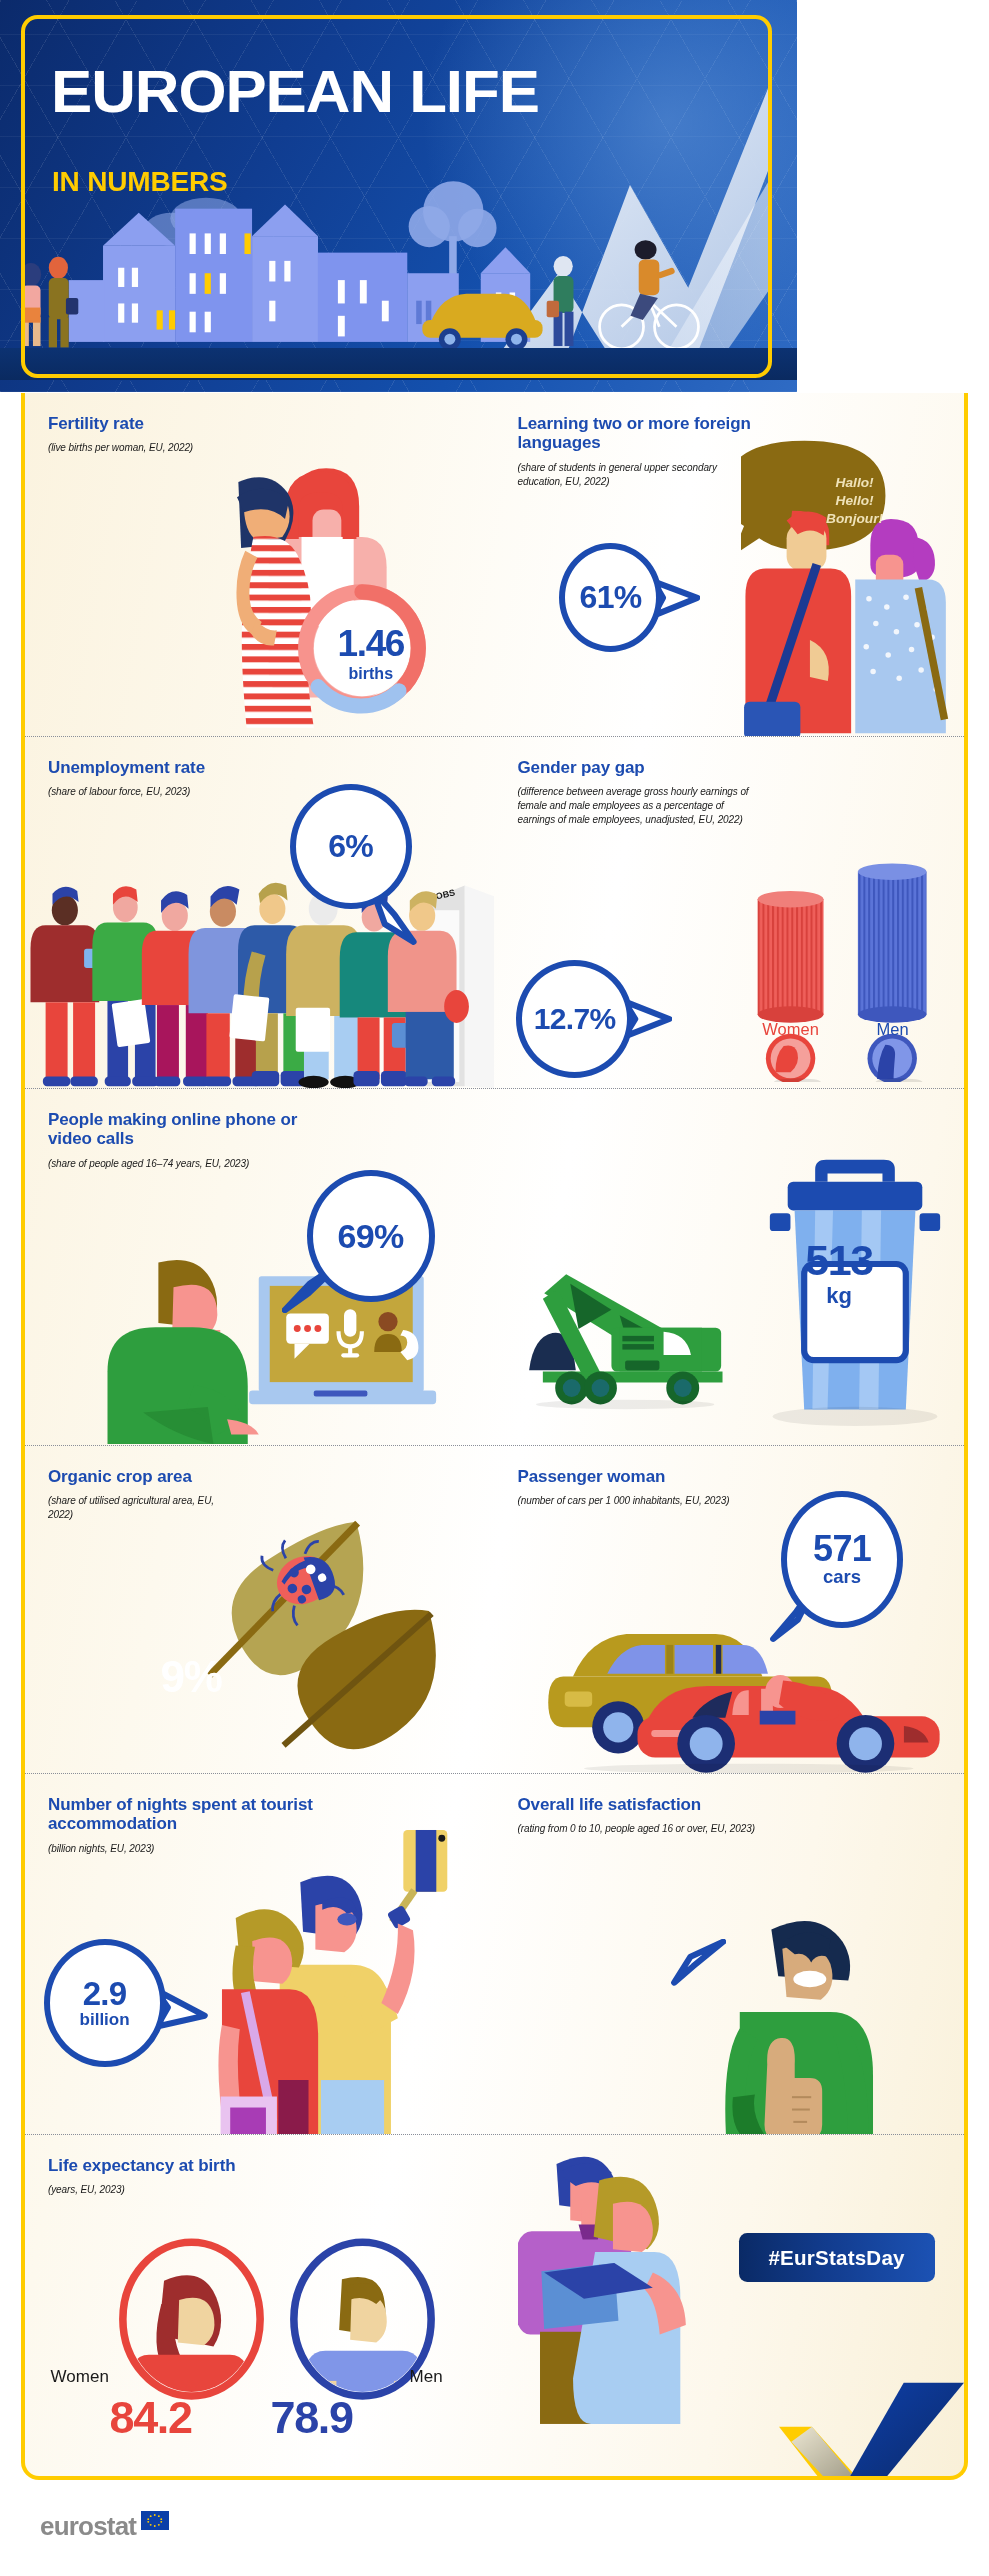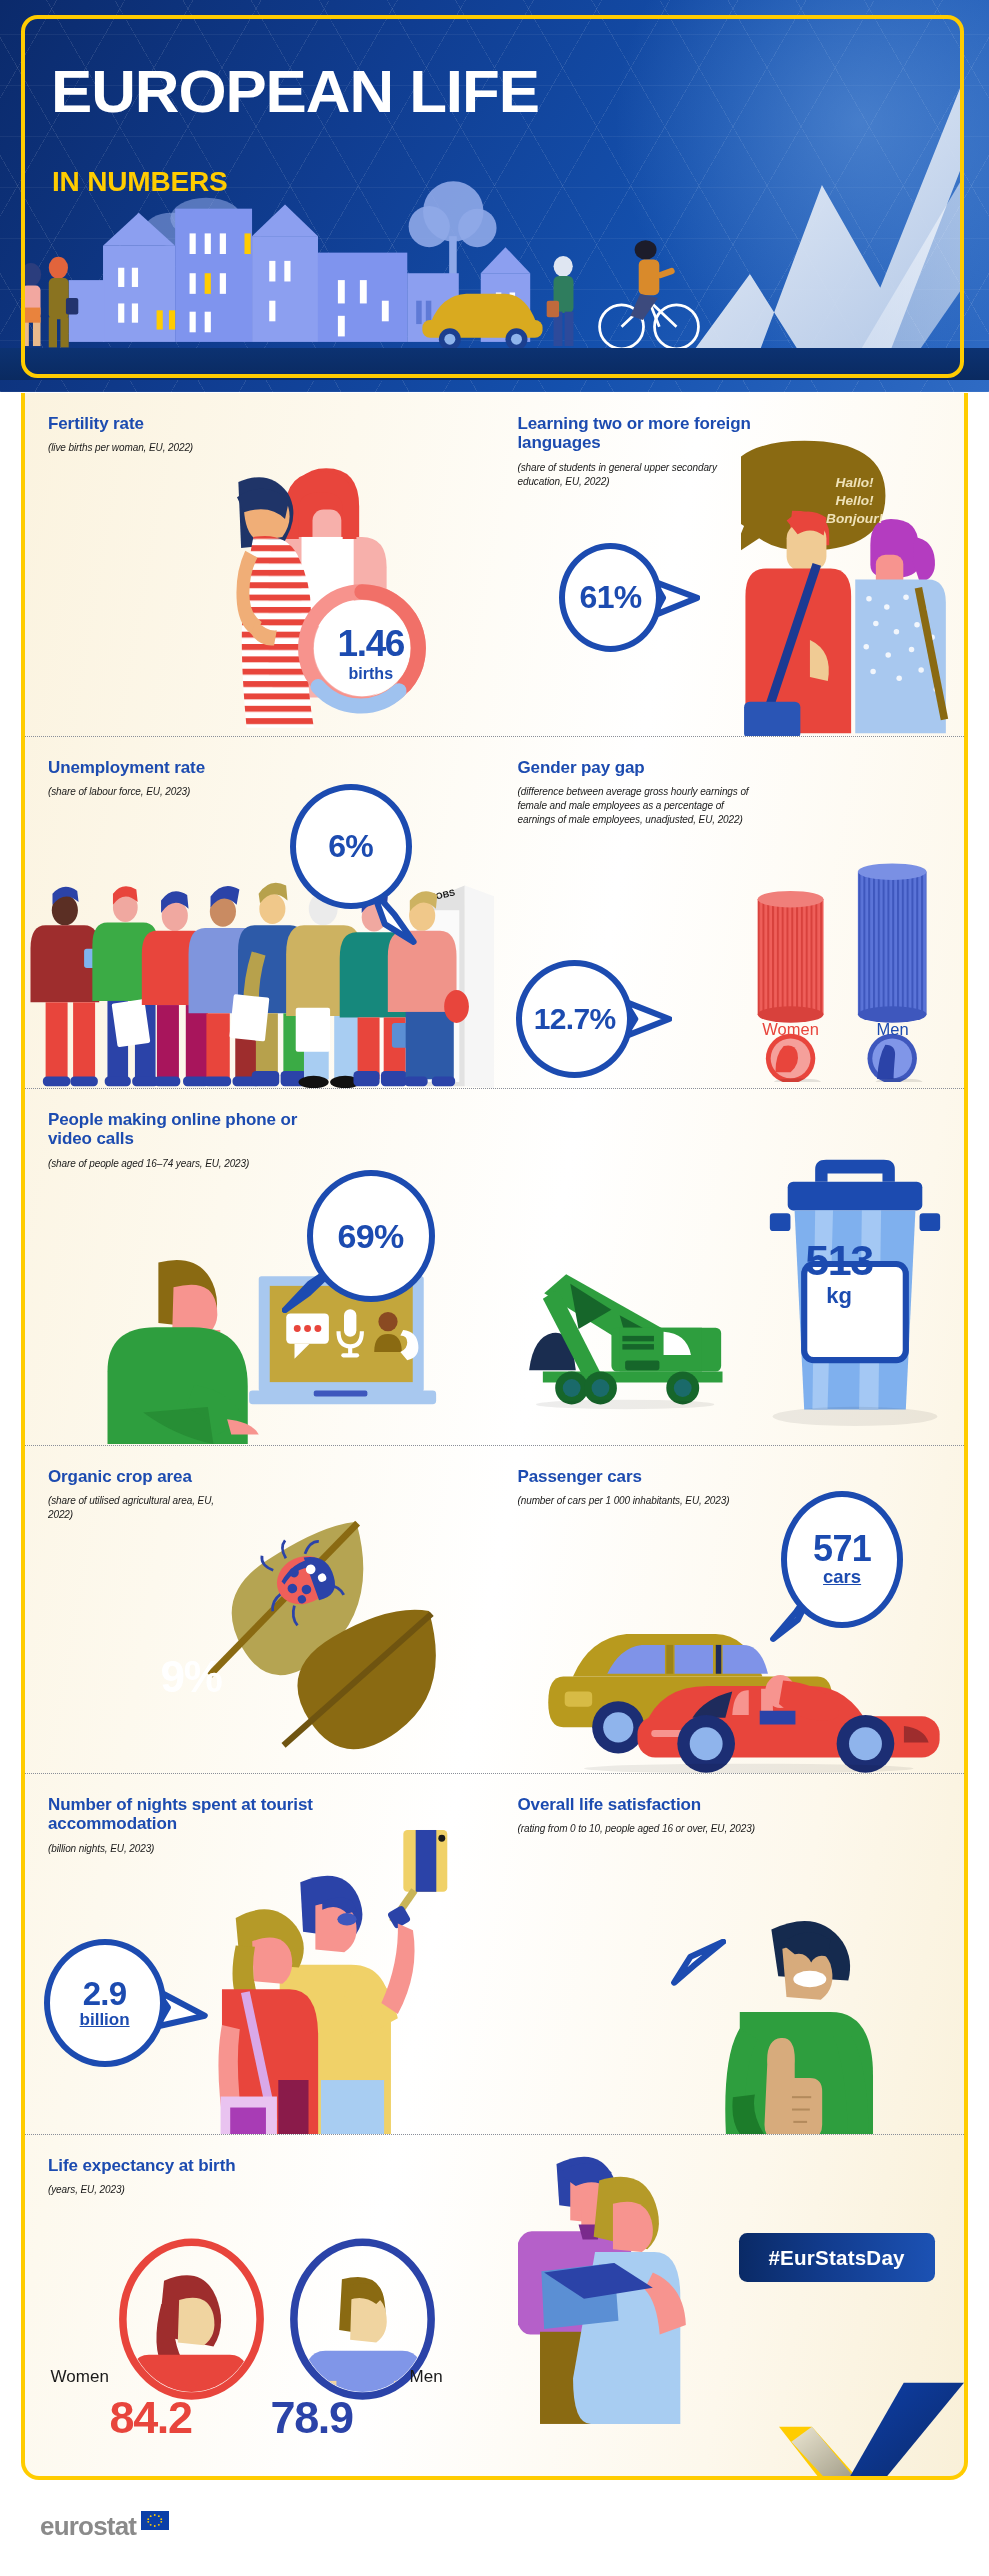--- a/index.html
+++ b/index.html
@@ -6,21 +6,21 @@
   * { box-sizing: border-box; margin:0; padding:0; }
   html, body { background:#ffffff; }
   body {
     width:989px; height:2576px;
     font-family:"Liberation Sans", sans-serif;
     position:relative; overflow:hidden;
   }
 
   
   .hero{
-    position:absolute; left:0; top:0; width:989px; height:392px;
+    position:absolute; left:0; top:0; width:797px; height:392px;
     background:linear-gradient(120deg,#0b2a6b 0%,#103d91 35%,#1450ad 65%,#2f6bc4 100%);
     overflow:hidden;
   }
   .hero-mesh{
     position:absolute; inset:0;
     background-image:
       repeating-linear-gradient(60deg, rgba(255,255,255,.10) 0 0.7px, transparent 0.7px 59px),
       repeating-linear-gradient(-60deg, rgba(255,255,255,.10) 0 0.7px, transparent 0.7px 59px),
       repeating-linear-gradient(0deg, rgba(255,255,255,.055) 0 0.7px, transparent 0.7px 51px);
   }
@@ -76,21 +76,21 @@
     line-height:1.4; max-width:275px; letter-spacing:-0.1px;
   }
 
   
   .bubble{
     position:absolute; border:6.2px solid #1c4bb0; border-radius:50%;
     background:#ffffff; display:flex; flex-direction:column;
     align-items:center; justify-content:center; z-index:8;
   }
   .bubble .big{ color:#1c4bb0; font-weight:bold; line-height:.95; letter-spacing:-0.7px; }
-  .bubble .unit{ color:#1c4bb0; font-weight:bold; line-height:1;text-decoration:underline; }
+  .bubble .unit{ color:#1c4bb0; font-weight:bold; line-height:1; }
   .tail{ position:absolute; z-index:7; }
 
   .art{ position:absolute; z-index:4; }
 
   .label-w{ color:#e8453c; font-size:16.5px; }
   .label-m{ color:#1c4bb0; font-size:16.5px; }
 
   
   .corner{ position:absolute; right:0; bottom:0; width:185px; height:137px; z-index:20; }
 
@@ -622,21 +622,21 @@
             <circle cx="70" cy="54" r="6" fill="#ffffff"></circle>
         </g>
       </svg>
 
       <div style="position:absolute; left:136px; top:206px; font-size:44px; font-weight:bold; color:#ffffff;
                   z-index:9; letter-spacing:-1.4px;">9%</div>
     </div>
 
     <div class="cell">
       <div class="cell-pad">
-        <div class="ttl">Passenger cars</div>
+        <div class="ttl">Passenger woman</div>
         <div class="sub" style="max-width:289px;">(number of cars per 1 000 inhabitants, EU, 2023)</div>
       </div>
 
       <svg class="art" style="left:27.5px; top:122px; width:426px; height:206px;" viewBox="0 0 620 300">
 
         <path d="M74 158 q24 -56 78 -62 h130 q44 0 68 62 z" fill="#b89a1e"></path>
         <path d="M60 158 h370 q22 0 22 36 v38 h-392 q-22 0 -22 -36 q0 -38 22 -38Z" fill="#b89a1e"></path>
         <path d="M124 154 q18 -38 50 -42 h34 v42Z" fill="#7f93e8"></path>
         <path d="M222 112 h56 v42 h-56Z" fill="#7f93e8"></path>
         <path d="M292 112 h30 q26 0 36 42 h-66Z" fill="#7f93e8"></path>

